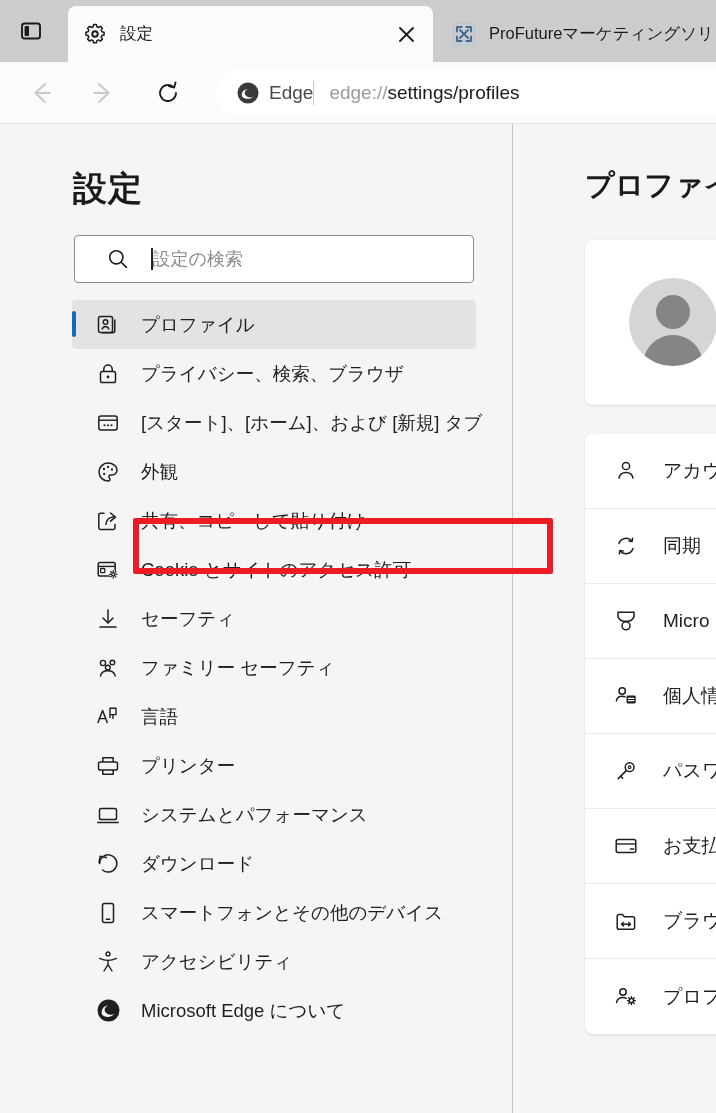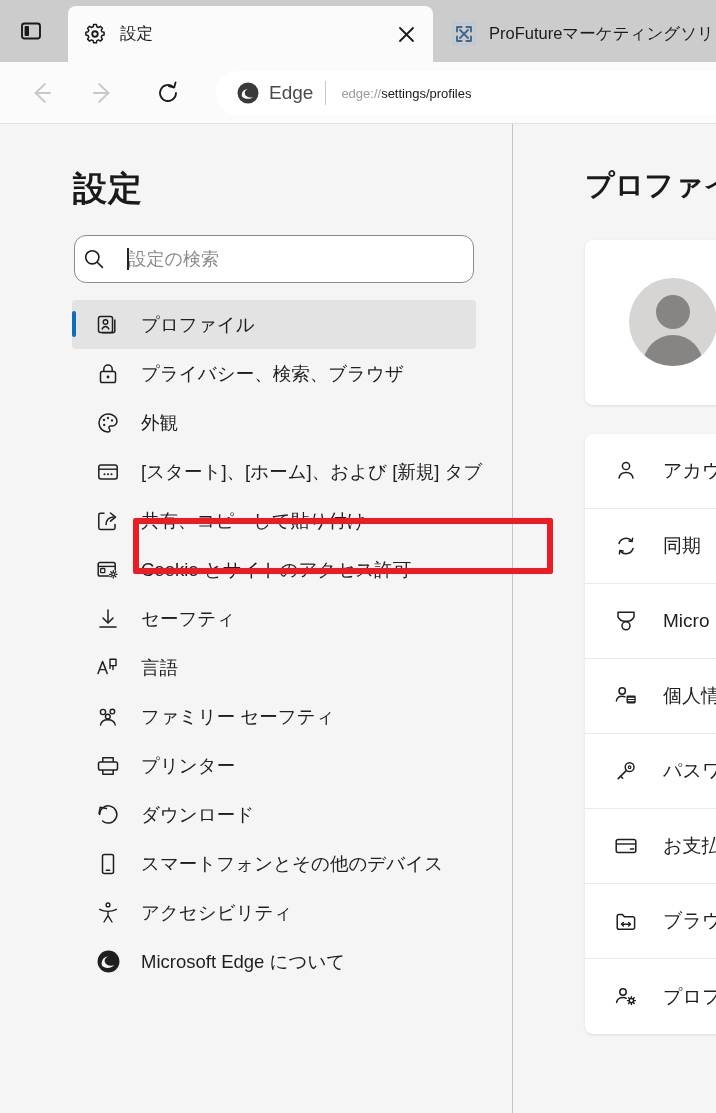--- a/index.html
+++ b/index.html
@@ -69,27 +69,27 @@
   .omnibox {
     position: absolute; left: 216px; top: 9px;
     width: 520px; height: 44px;
     background: #ffffff;
     border-radius: 22px;
     display: flex; align-items: center;
     padding-left: 20px;
   }
   .omni-edge-icon { width: 24px; height: 24px; flex: 0 0 24px; margin-right: 9px; }
   .omni-brand {
-    font-size: 19px; color: #4a4a4a; margin-right: 12px; white-space: nowrap;
+    font-size: 19px; color: #4a4a4a; margin-right: 0; white-space: nowrap;
   }
   .omni-sep {
     width: 1px; height: 24px; background: #c8c8c8; margin-right: 15px;
   }
   .omni-url {
-    font-size: 13px; color: #9b9b9b; white-space: nowrap;
+    font-size: 19px; color: #9b9b9b; white-space: nowrap;
   }
   .omni-url .strong { color: #1a1a1a; }
 
   
   .page {
     position: absolute; top: 124px; left: 0; width: 716px; height: 989px;
     background: #f5f5f5;
   }
   .vdivider {
     position: absolute; left: 512px; top: 0; width: 1px; height: 989px;
@@ -100,23 +100,23 @@
   .settings-title {
     position: absolute; left: 73px; top: 42px;
     font-size: 34px; font-weight: bold; color: #1a1a1a;
     letter-spacing: 1px;
   }
   .search-box {
     position: absolute; left: 74px; top: 111px;
     width: 400px; height: 48px;
     background: #ffffff;
     border: 1px solid #8a8a8a;
-    border-radius: 12px;
+    border-radius: 4px;
     display: flex; align-items: center;
-    padding-left: 8px;
+    padding-left: 32px;
   }
   .search-icon-wrap { width: 22px; height: 22px; flex: 0 0 22px; margin-right: 22px; }
   .search-caret {
     width: 1.5px; height: 22px; background: #222; flex: 0 0 1.5px;
   }
   .search-ph {
     font-size: 18px; color: #8b8b8b; white-space: nowrap;
   }
 
   .navlist {
@@ -313,41 +313,41 @@
           <path d="M7.8 9.5V7.2a4.2 4.2 0 0 1 8.4 0v2.3" fill="none" stroke="#1f1f1f" stroke-width="1.5"></path>
           <circle cx="12" cy="15" r="1.4" fill="#1f1f1f"></circle>
         </svg>
       </span>
       <span class="nav-label">プライバシー、検索、ブラウザ</span>
     </div>
 
     <div class="navitem">
       <span class="nav-ico">
         <svg width="24" height="24" viewBox="0 0 24 24">
+          <rect x="2.8" y="5" width="18.4" height="14" rx="2.2" fill="none" stroke="#1f1f1f" stroke-width="1.5"></rect>
+          <path d="M2.8 9.2h18.4" stroke="#1f1f1f" stroke-width="1.4"></path>
+          <circle cx="8.5" cy="14.2" r="1.05" fill="#1f1f1f"></circle>
+          <circle cx="12" cy="14.2" r="1.05" fill="#1f1f1f"></circle>
+          <circle cx="15.5" cy="14.2" r="1.05" fill="#1f1f1f"></circle>
+        </svg>
+      </span>
+      <span class="nav-label">[スタート]、[ホーム]、および [新規] タブ</span>
+    </div>
+
+    <div class="navitem">
+      <span class="nav-ico">
+        <svg width="24" height="24" viewBox="0 0 24 24">
           <path d="M12 3a9 9 0 0 0 0 18c1.3 0 2-.8 2-1.7 0-.6-.3-1-.6-1.4-.3-.4-.5-.8-.5-1.3 0-.9.8-1.6 1.7-1.6h1.6A4.8 4.8 0 0 0 21 10C21 6.1 17 3 12 3z" fill="none" stroke="#1f1f1f" stroke-width="1.5"></path>
           <circle cx="8" cy="9" r="1.15" fill="#1f1f1f"></circle>
           <circle cx="12" cy="7" r="1.15" fill="#1f1f1f"></circle>
           <circle cx="16" cy="9.5" r="1.15" fill="#1f1f1f"></circle>
           <circle cx="8.2" cy="14" r="1.15" fill="#1f1f1f"></circle>
         </svg>
       </span>
       <span class="nav-label">外観</span>
-    </div>
-
-    <div class="navitem">
-      <span class="nav-ico">
-        <svg width="24" height="24" viewBox="0 0 24 24">
-          <rect x="2.8" y="5" width="18.4" height="14" rx="2.2" fill="none" stroke="#1f1f1f" stroke-width="1.5"></rect>
-          <path d="M2.8 9.2h18.4" stroke="#1f1f1f" stroke-width="1.4"></path>
-          <circle cx="8.5" cy="14.2" r="1.05" fill="#1f1f1f"></circle>
-          <circle cx="12" cy="14.2" r="1.05" fill="#1f1f1f"></circle>
-          <circle cx="15.5" cy="14.2" r="1.05" fill="#1f1f1f"></circle>
-        </svg>
-      </span>
-      <span class="nav-label">[スタート]、[ホーム]、および [新規] タブ</span>
     </div>
 
     <div class="navitem">
       <span class="nav-ico">
         <svg width="24" height="24" viewBox="0 0 24 24">
           <path d="M8 4.2H4.4A1.6 1.6 0 0 0 2.8 5.8v13a1.6 1.6 0 0 0 1.6 1.6h13a1.6 1.6 0 0 0 1.6-1.6v-3.4" fill="none" stroke="#1f1f1f" stroke-width="1.5" stroke-linecap="round"></path>
           <path d="M10 15.5c.4-5 3.6-7.2 7.5-7.4" fill="none" stroke="#1f1f1f" stroke-width="1.5" stroke-linecap="round"></path>
           <path d="M14.5 4 L19.5 8.1 L14.5 12.2" fill="none" stroke="#1f1f1f" stroke-width="1.5" stroke-linejoin="round" stroke-linecap="round"></path>
         </svg>
       </span>
@@ -376,52 +376,61 @@
           <path d="M7 11 L12 16 L17 11" fill="none" stroke="#1f1f1f" stroke-width="1.5" stroke-linecap="round" stroke-linejoin="round"></path>
           <path d="M4 20h16" stroke="#1f1f1f" stroke-width="1.5" stroke-linecap="round"></path>
         </svg>
       </span>
       <span class="nav-label">セーフティ</span>
     </div>
 
     <div class="navitem">
       <span class="nav-ico">
         <svg width="24" height="24" viewBox="0 0 24 24">
+          <circle cx="7" cy="7" r="2.6" fill="none" stroke="#1f1f1f" stroke-width="1.4"></circle>
+          <circle cx="16.4" cy="6.6" r="2.3" fill="none" stroke="#1f1f1f" stroke-width="1.4"></circle>
+          <circle cx="11.8" cy="11.6" r="2.4" fill="none" stroke="#1f1f1f" stroke-width="1.4"></circle>
+          <path d="M4.5 20c.6-3.4 3.6-5.3 7.3-5.3S18.6 16.6 19.2 20" fill="none" stroke="#1f1f1f" stroke-width="1.4" stroke-linecap="round"></path>
+        </svg>
+      </span>
+      <span class="nav-label">ファミリー セーフティ</span>
+    </div>
+
+    <div class="navitem">
+      <span class="nav-ico">
+        <svg width="24" height="24" viewBox="0 0 24 24">
           <path d="M2 17.5 L6.6 5.5 L11.2 17.5" fill="none" stroke="#1f1f1f" stroke-width="1.5" stroke-linecap="round" stroke-linejoin="round"></path>
           <path d="M3.8 13.6h5.6" stroke="#1f1f1f" stroke-width="1.4" stroke-linecap="round"></path>
           <path d="M14 3.2v9.2M14 3.2h6M20 3.2v6.4h-6" fill="none" stroke="#1f1f1f" stroke-width="1.4" stroke-linecap="round" stroke-linejoin="round"></path>
           <path d="M17 9.6v4" stroke="#1f1f1f" stroke-width="1.4" stroke-linecap="round"></path>
         </svg>
       </span>
       <span class="nav-label">言語</span>
     </div>
 
     <div class="navitem">
       <span class="nav-ico">
         <svg width="24" height="24" viewBox="0 0 24 24">
-          <circle cx="7" cy="7" r="2.6" fill="none" stroke="#1f1f1f" stroke-width="1.4"></circle>
-          <circle cx="16.4" cy="6.6" r="2.3" fill="none" stroke="#1f1f1f" stroke-width="1.4"></circle>
-          <circle cx="11.8" cy="11.6" r="2.4" fill="none" stroke="#1f1f1f" stroke-width="1.4"></circle>
-          <path d="M4.5 20c.6-3.4 3.6-5.3 7.3-5.3S18.6 16.6 19.2 20" fill="none" stroke="#1f1f1f" stroke-width="1.4" stroke-linecap="round"></path>
-        </svg>
-      </span>
-      <span class="nav-label">ファミリー セーフティ</span>
-    </div>
-
-    <div class="navitem">
-      <span class="nav-ico">
-        <svg width="24" height="24" viewBox="0 0 24 24">
           <path d="M6.8 8V3.8h10.4V8" fill="none" stroke="#1f1f1f" stroke-width="1.5" stroke-linejoin="round"></path>
           <rect x="2.5" y="8" width="19" height="8" rx="1.8" fill="none" stroke="#1f1f1f" stroke-width="1.5"></rect>
           <path d="M6.8 16v4.2h10.4V16" fill="none" stroke="#1f1f1f" stroke-width="1.5" stroke-linejoin="round"></path>
         </svg>
       </span>
       <span class="nav-label">プリンター</span>
     </div>
 
+    <div class="navitem">
+      <span class="nav-ico">
+        <svg width="24" height="24" viewBox="0 0 24 24">
+          <rect x="3.5" y="5.5" width="17" height="11" rx="1.8" fill="none" stroke="#1f1f1f" stroke-width="1.5"></rect>
+          <path d="M1.8 19.5h20.4" stroke="#1f1f1f" stroke-width="1.5" stroke-linecap="round"></path>
+        </svg>
+      </span>
+      <span class="nav-label">システムとパフォーマンス</span>
+    </div>
 
     <div class="navitem">
       <span class="nav-ico">
         <svg width="24" height="24" viewBox="0 0 24 24">
           <path d="M3.6 11.5A8.6 8.6 0 1 1 6.6 18" fill="none" stroke="#1f1f1f" stroke-width="1.5" stroke-linecap="round"></path>
           <path d="M10.4 5.6 L4.2 4.2 L3 10.6" fill="none" stroke="#1f1f1f" stroke-width="1.5" stroke-linecap="round" stroke-linejoin="round"></path>
         </svg>
       </span>
       <span class="nav-label">ダウンロード</span>
     </div>

